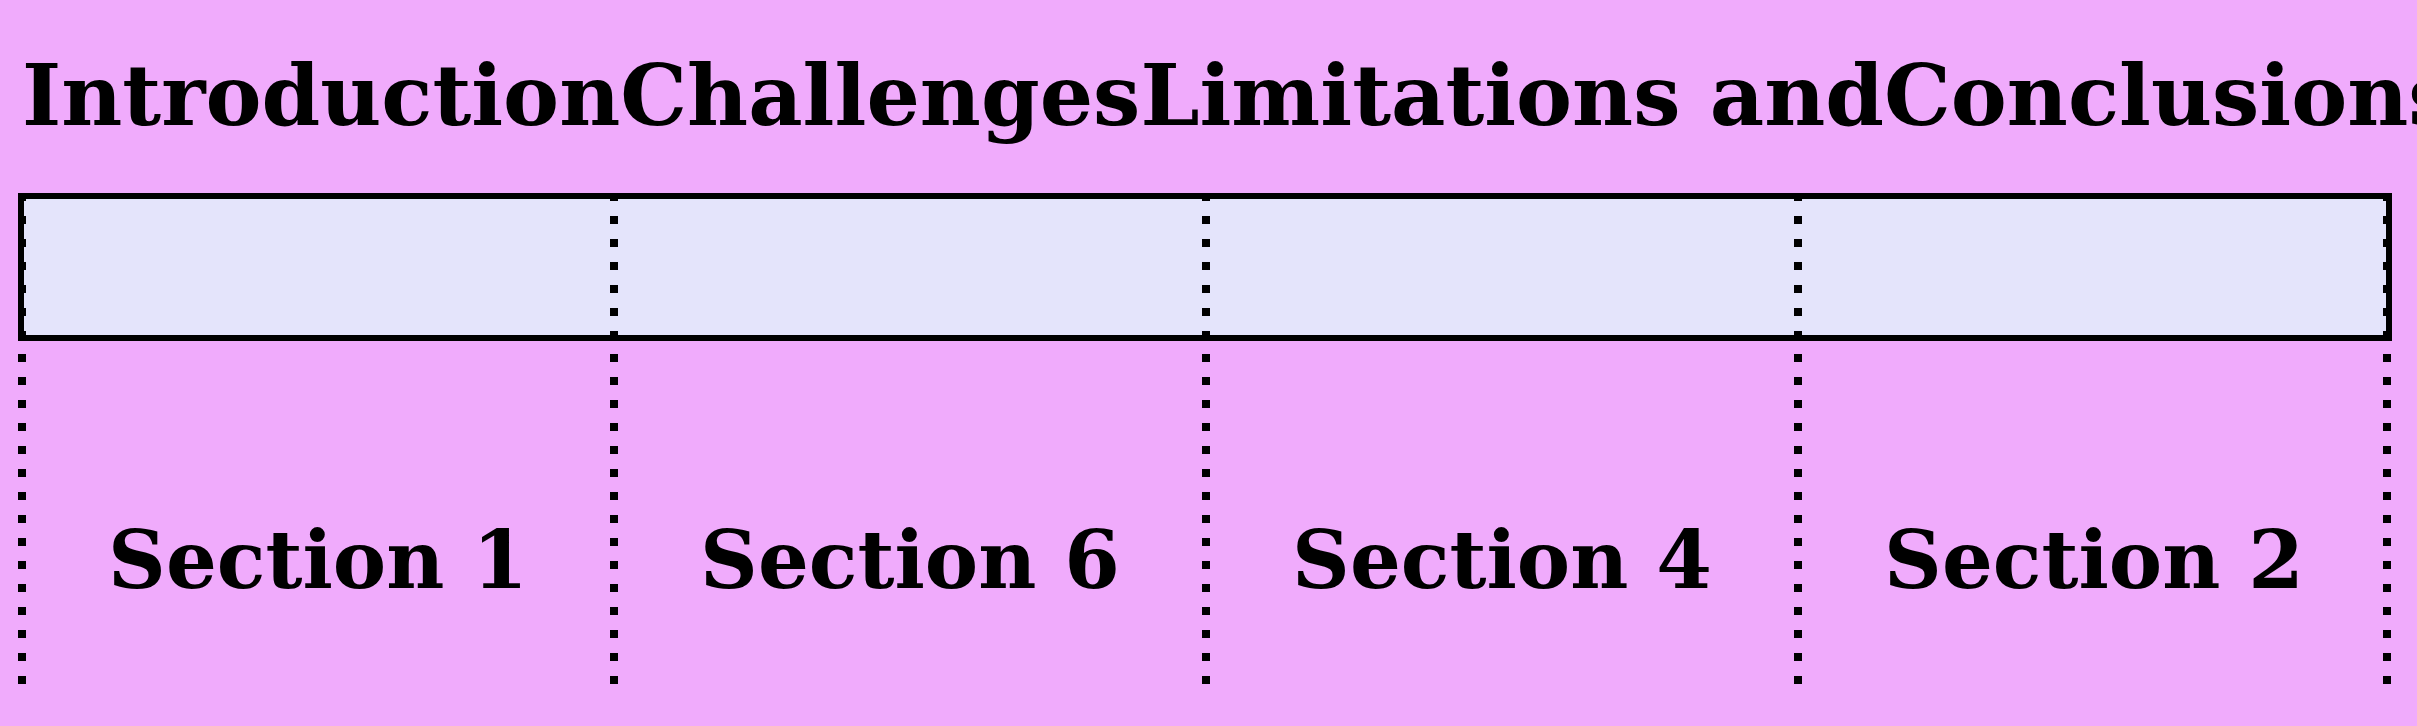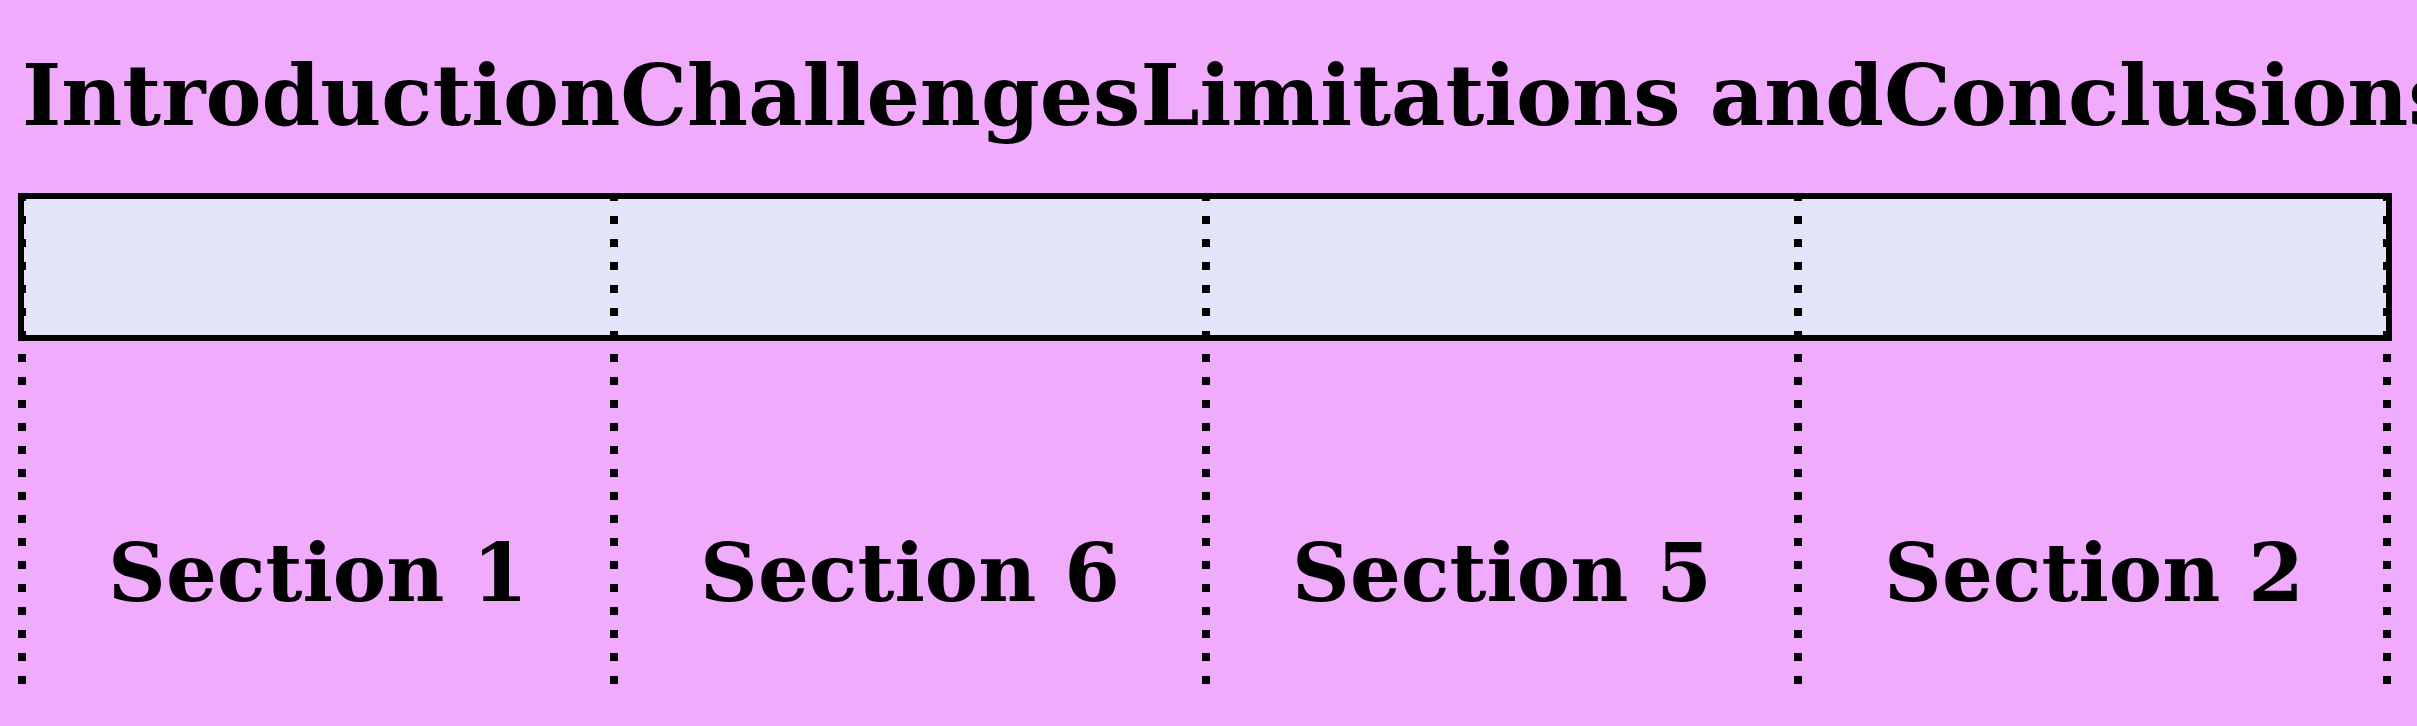--- a/index.html
+++ b/index.html
@@ -69,21 +69,21 @@
   }
   .header-line {
     display: block;
     white-space: nowrap;
   }
 
   
   .section-row {
     position: absolute;
     left: 22px;
-    top: 341px;
+    top: 328px;
     width: 2368px;
     height: 385px;
     display: flex;
     z-index: 3;
   }
   .section-cell {
     flex: 1 1 0;
     box-sizing: border-box;
     padding-top: 78px;
     display: flex;
@@ -119,17 +119,17 @@
     </div>
     <div class="header-cell">
       <span class="header-line">Conclusions</span>
       <span class="header-line"></span>
     </div>
   </div>
 
   <div class="section-row">
     <div class="section-cell">Section 1</div>
     <div class="section-cell">Section 6</div>
-    <div class="section-cell">Section 5</div>
+    <div class="section-cell">Section 4</div>
     <div class="section-cell">Section 2</div>
   </div>
 
 </div>
 
 </body></html>

